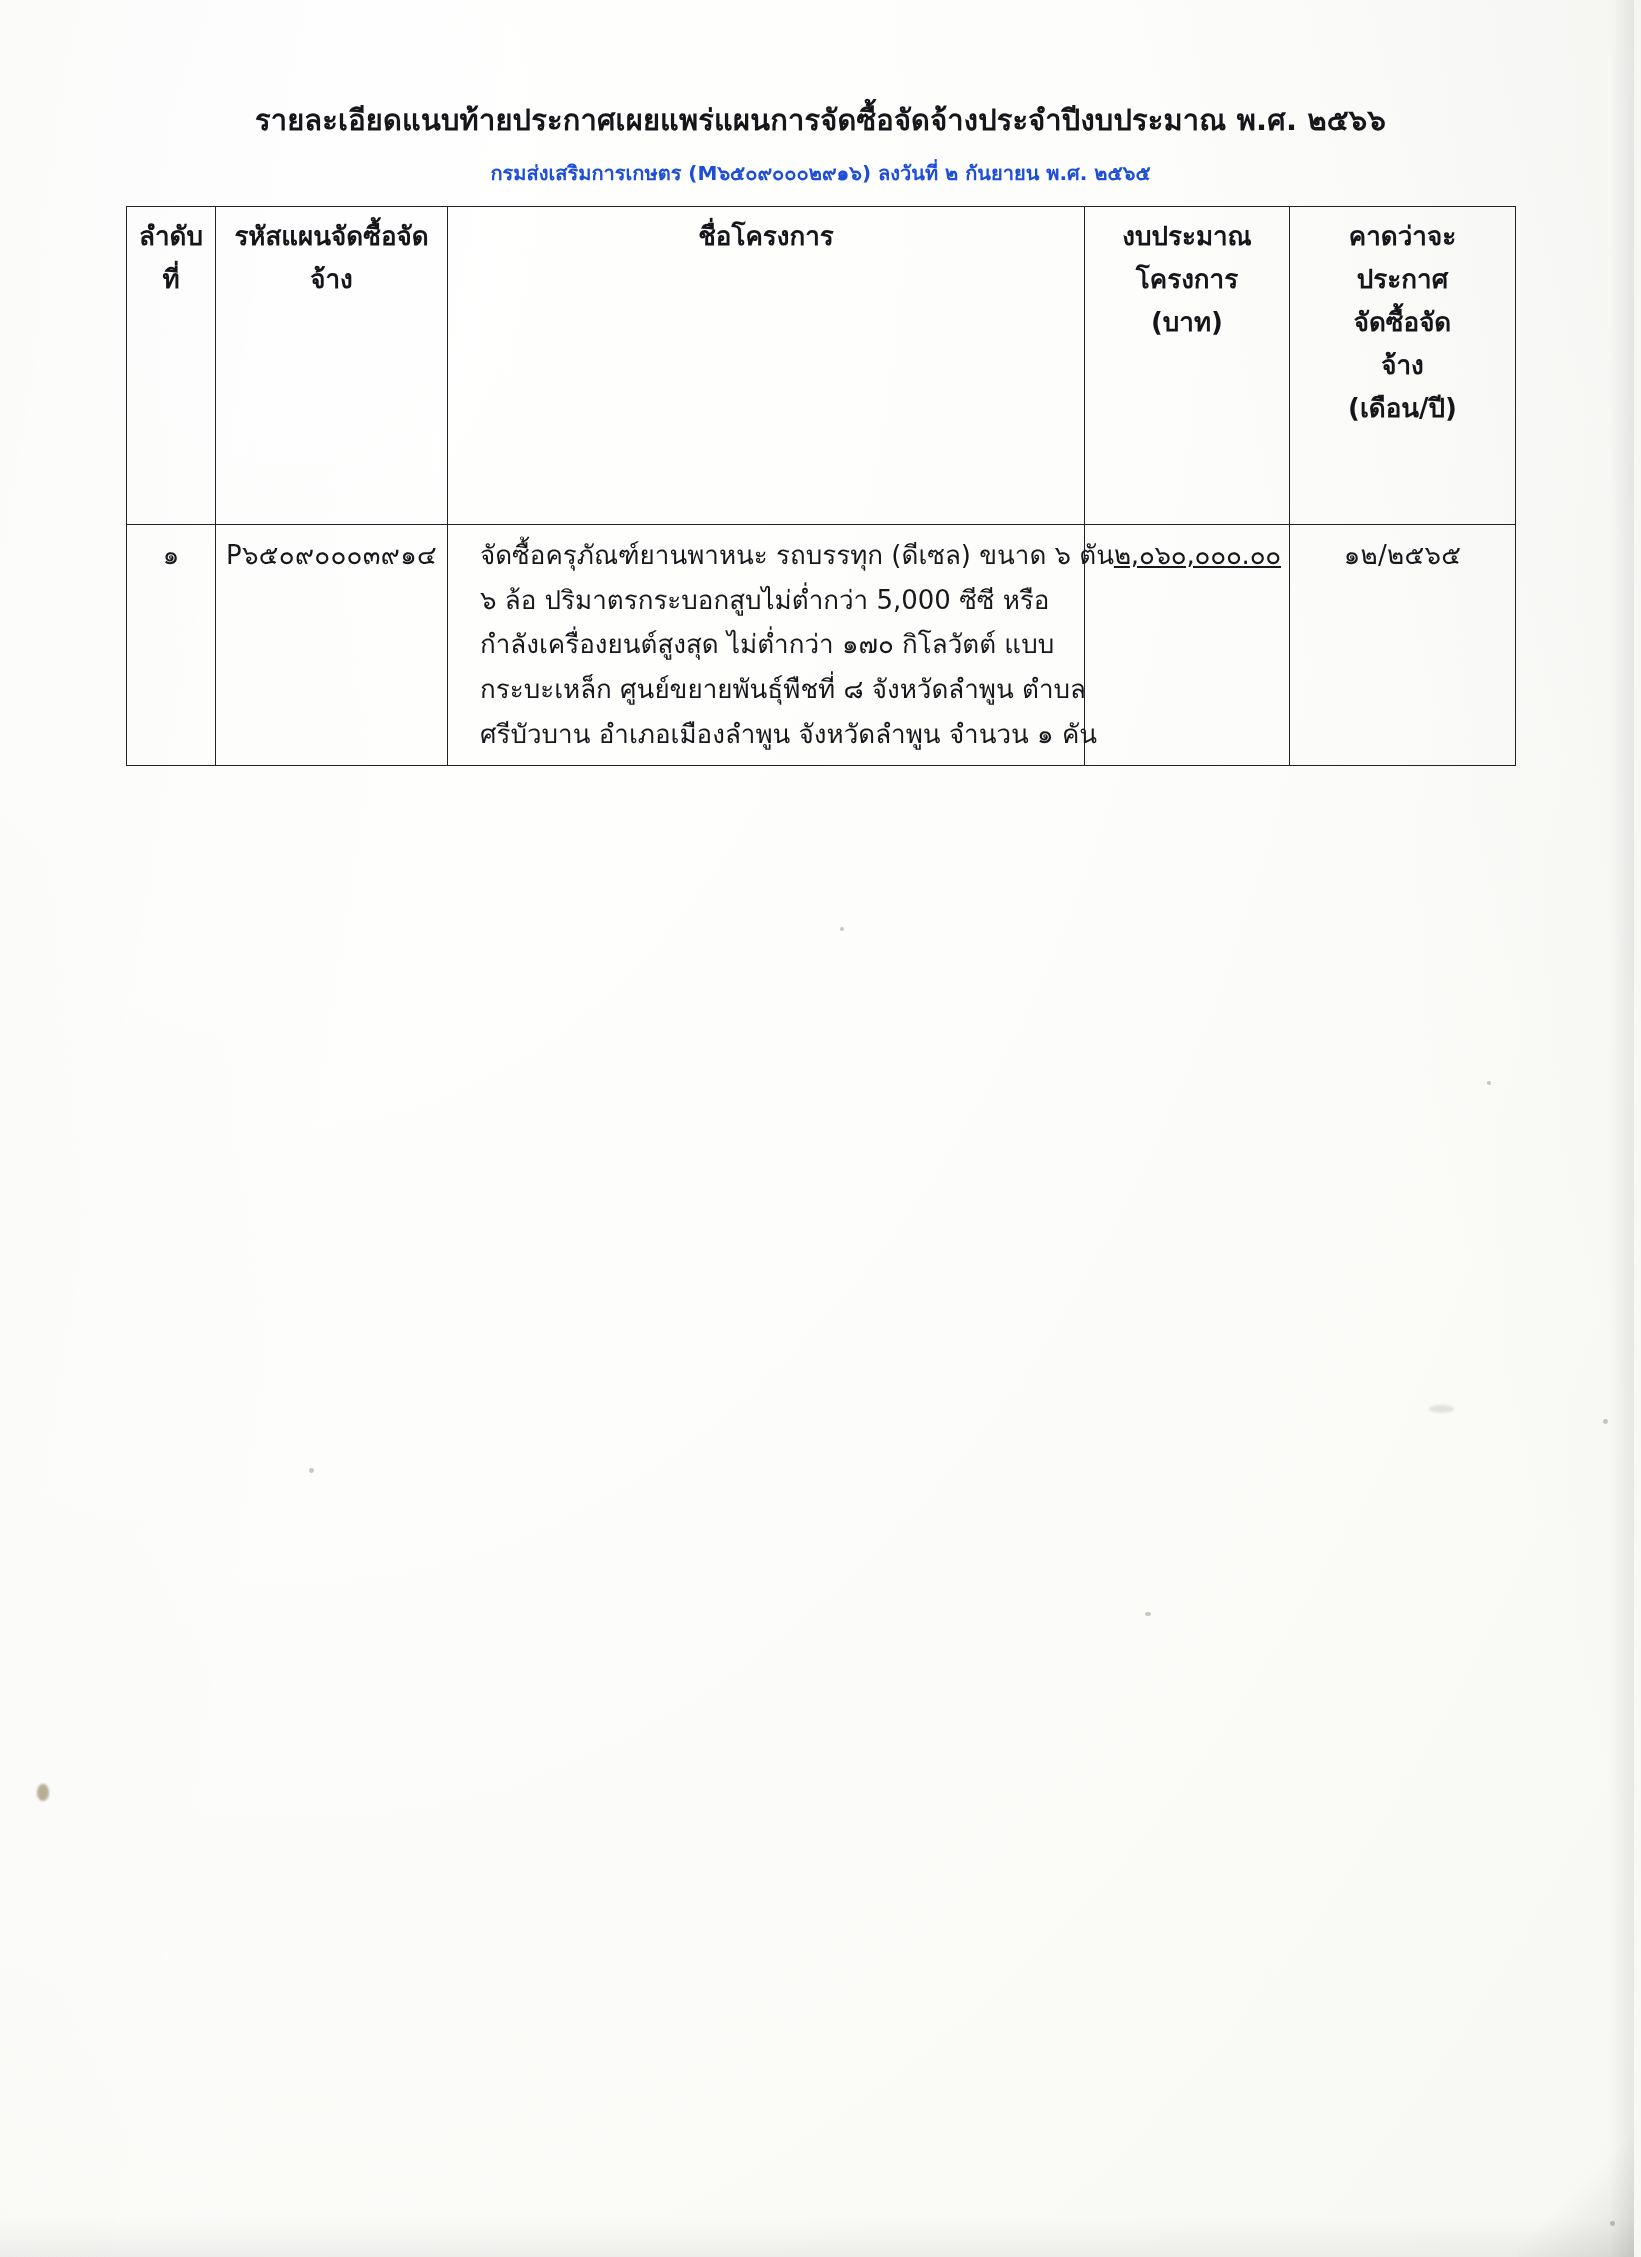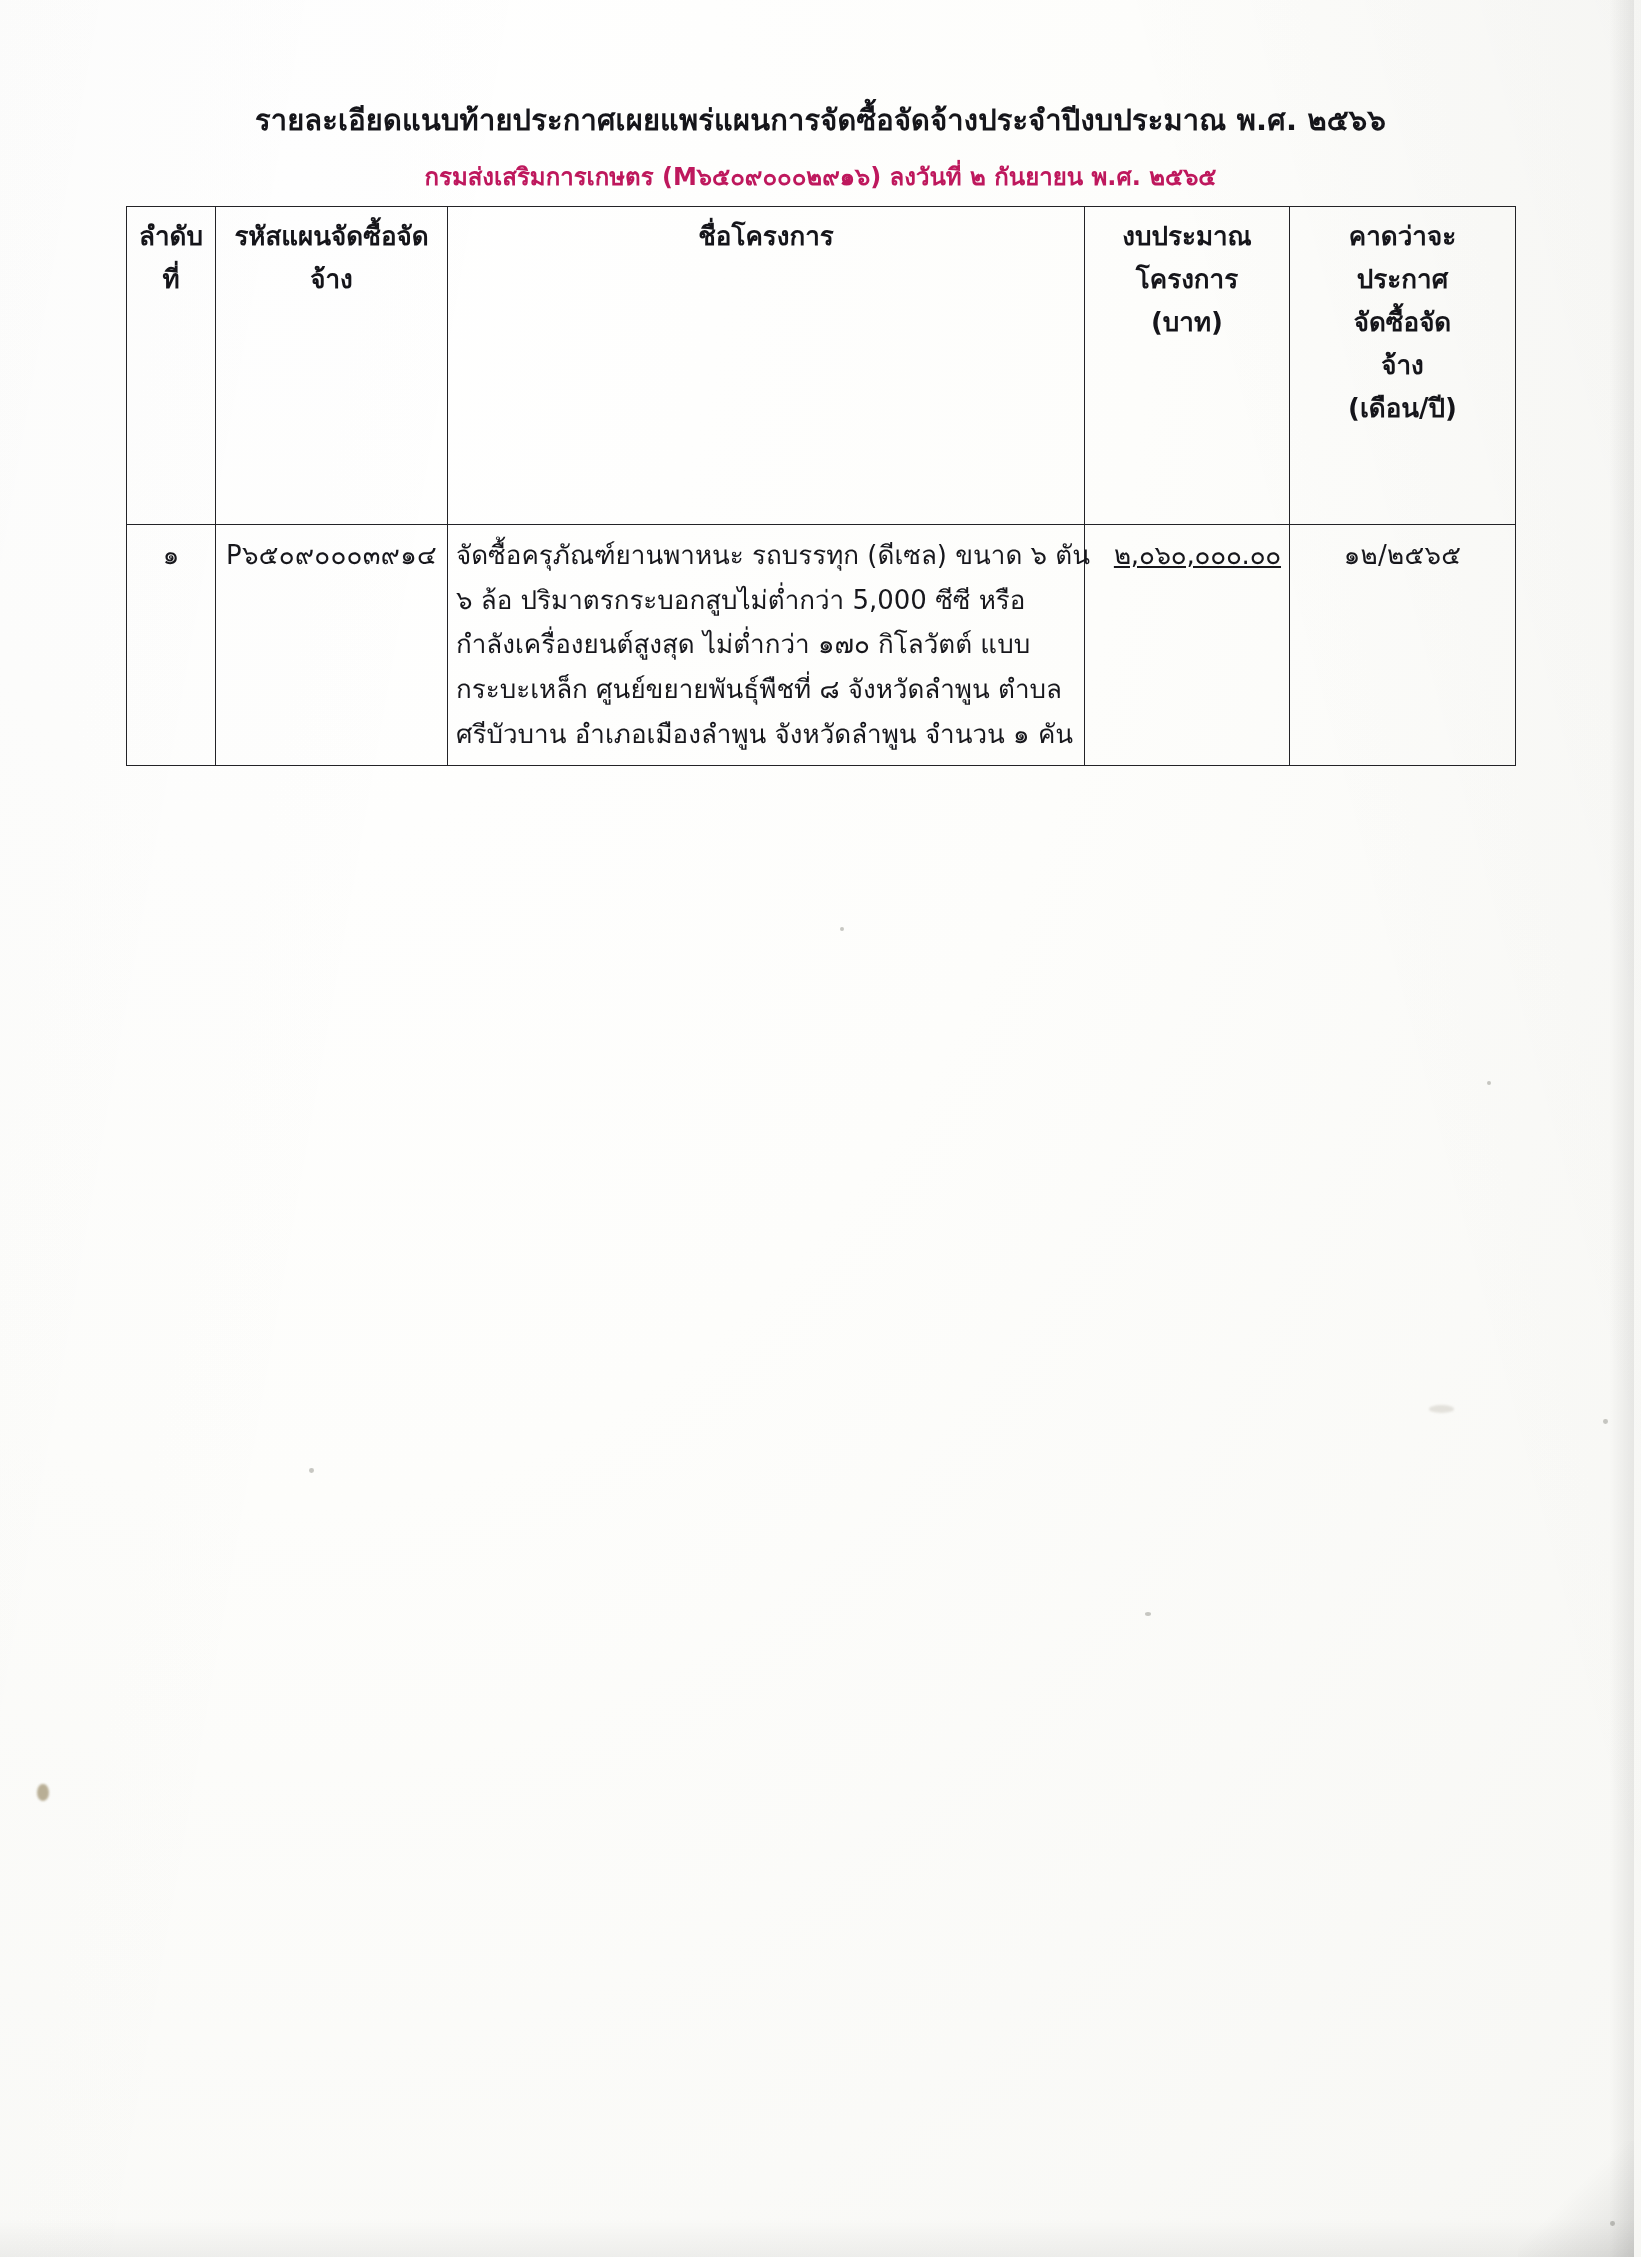--- a/index.html
+++ b/index.html
@@ -64,23 +64,23 @@
     font-weight: 700;
     letter-spacing: 0.2px;
     color: #15151a;
   }
   .doc-subtitle {
     position: absolute;
     top: 157px;
     left: 0;
     width: 1641px;
     text-align: center;
-    font-size: 24px;
+    font-size: 20px;
     font-weight: 700;
-    color: #be185d;
+    color: #1d4ed8;
   }
 
   table.plan {
     position: absolute;
     top: 206px;
     left: 126px;
     width: 1388px;
     border-collapse: collapse;
     table-layout: fixed;
   }
@@ -109,21 +109,21 @@
     font-size: 26px;
     line-height: 1.72;
     color: #17171c;
     padding: 13.5px 7.7px 29px 7.7px;
   }
   td.c-no { text-align: center; padding-top: 15.4px; }
   td.c-code { text-align: center; padding-top: 15.4px; letter-spacing: 0.3px; }
   td.c-name { text-align: left; padding-left: 5.8px; padding-right: 3.9px; }
   td.c-budget { text-align: right; padding-top: 15.4px; letter-spacing: -0.2px; text-decoration: underline; }
   td.c-month { text-align: center; padding-top: 15.4px; letter-spacing: 0.3px; margin-top: 7px; }
-  .c-name .ln { display: block; white-space: nowrap; }
+  .c-name .ln { display: block; white-space: nowrap; margin-left: 24px; }
 
   
   .speck { position: absolute; background: #9a9a93; border-radius: 50%; opacity: .55; }
   .smudge { position:absolute; border-radius:50%; background:#b9b4a8; filter: blur(1px); opacity:.6;}
 </style>
 </head>
 <body>
 
 <div class="page"></div>
 

